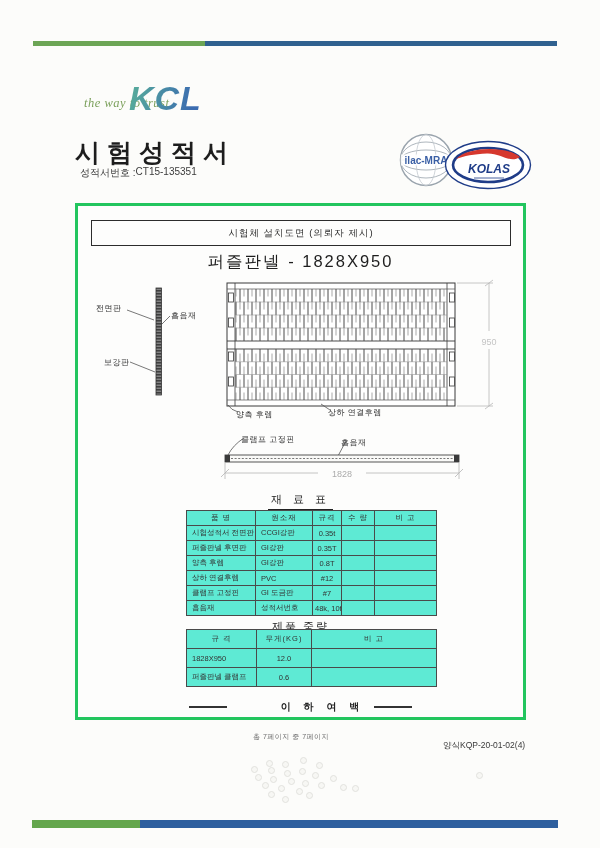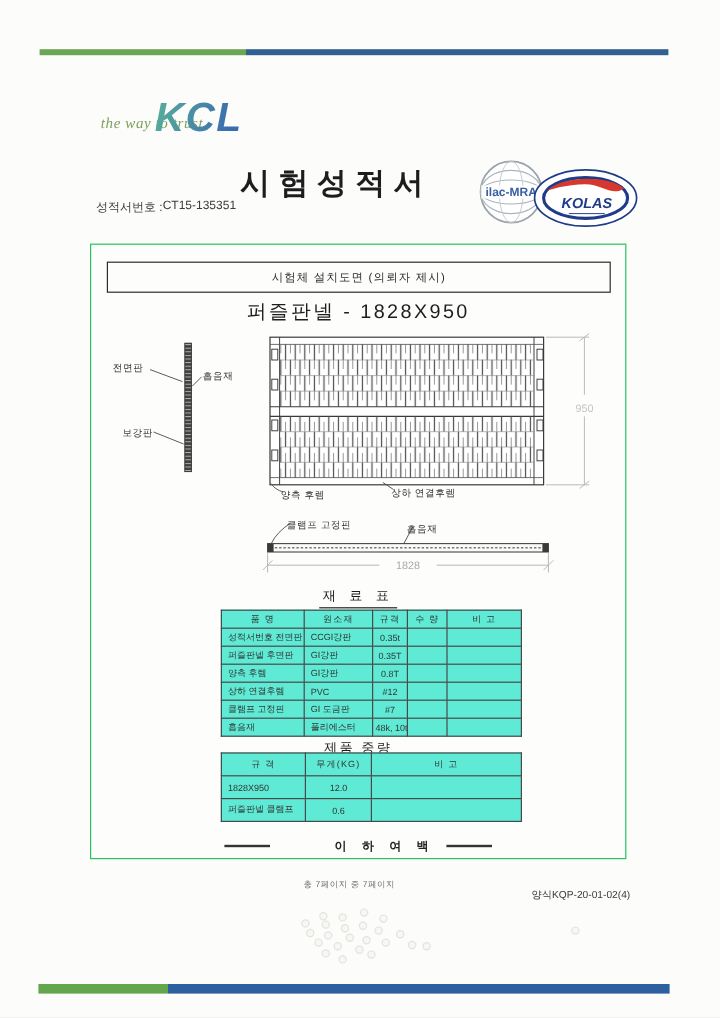--- a/index.html
+++ b/index.html
@@ -28,34 +28,34 @@
     color:#3f7fae;
   }
   @supports ((-webkit-background-clip:text) or (background-clip:text)){
     .kcl{
       background:linear-gradient(100deg,#55a79c 10%,#3b6cb0 85%);
       -webkit-background-clip:text;background-clip:text;color:transparent;
     }
   }
   
   .doc-title{
-    position:absolute;left:75px;top:136px;width:410px;text-align:center;
+    position:absolute;left:75px;top:136px;width:410px;
     font-size:25px;font-weight:600;letter-spacing:7px;color:#1d1d1d;
   }
   .report-no{
     position:absolute;left:80px;top:166px;display:flex;
     font-size:10px;color:#3c3c3c;
   }
   
   .ilac{position:absolute;left:399px;top:133px;}
   .kolas{position:absolute;left:444px;top:140px;}
   
   .sheet{
     position:absolute;left:75px;top:203px;width:445px;height:511px;
-    border:1px solid #22c55e;background:#fdfdfc;
+    border:3px solid #22c55e;background:#fdfdfc;
   }
   .sheet-strip{
     position:absolute;left:13px;top:14px;width:418px;height:24px;
     border:1px solid #2c2c2c;display:flex;align-items:center;justify-content:center;
     font-size:9.5px;letter-spacing:1px;color:#2a2a2a;
   }
   .panel-title{
     position:absolute;left:0;top:45px;width:100%;text-align:center;
     font-size:16.5px;letter-spacing:2px;color:#1e1e1e;font-weight:500;
   }
@@ -242,21 +242,21 @@
         </colgroup>
       <tbody>
           <tr>
         <th>품    명</th>
         <th>원소재</th>
         <th>규격</th>
         <th>수  량</th>
         <th>비  고</th>
       </tr>
       <tr>
-        <td class="c1">성적서번호 전면판</td>
+        <td class="c1">시험성적서 전면판</td>
         <td class="c2">CCGI강판</td>
         <td class="cc">0.35t</td>
         <td></td>
             <td></td>
       </tr>
       <tr>
         <td class="c1">퍼즐판넬 후면판</td>
         <td class="c2">GI강판</td>
         <td class="cc">0.35T</td>
         <td></td>
@@ -278,21 +278,21 @@
       </tr>
       <tr>
         <td class="c1">클램프 고정핀</td>
         <td class="c2">GI 도금판</td>
         <td class="cc">#7</td>
         <td></td>
             <td></td>
       </tr>
       <tr>
         <td class="c1">흡음재</td>
-        <td class="c2">폴리에스터</td>
+        <td class="c2">성적서번호</td>
         <td class="cc">48k, 10t</td>
         <td></td>
             <td></td>
       </tr>
     </tbody>
       </table>
 
     <div class="tbl-title-wrap" style="top:410px">
       <span class="tbl-title" style="letter-spacing:2px">제품 중량</span>
     </div>

